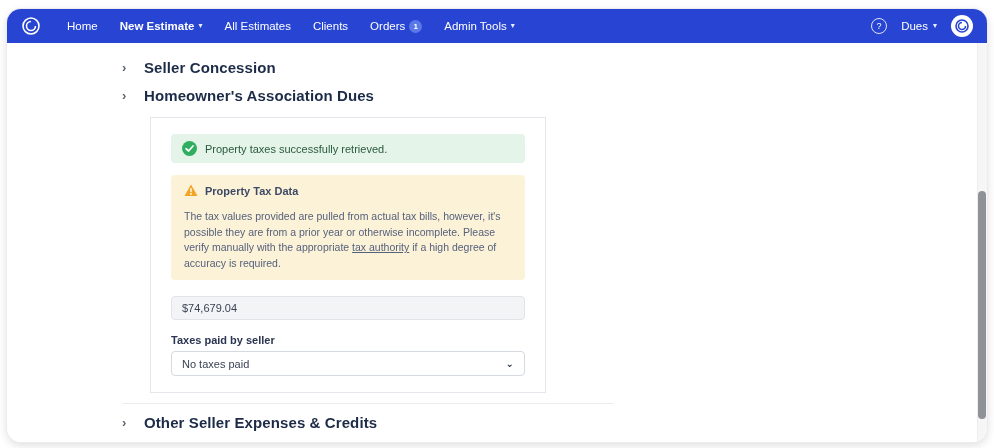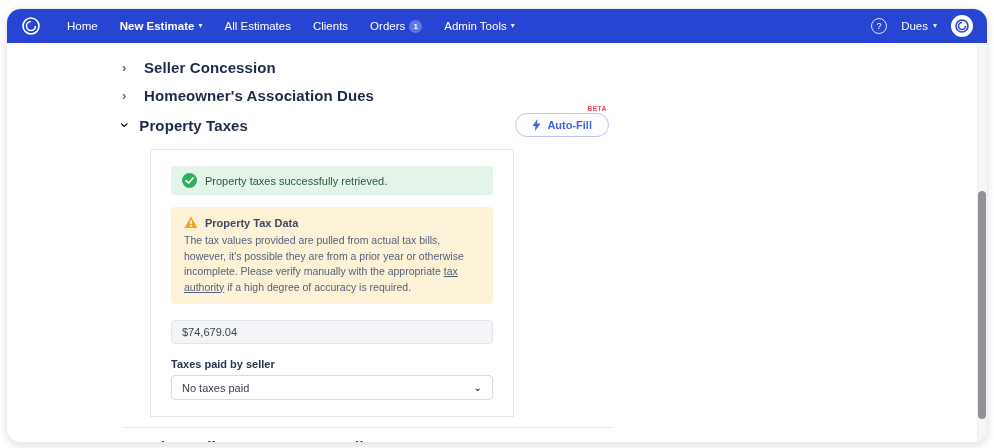--- a/index.html
+++ b/index.html
@@ -55,32 +55,32 @@
     color: #ef4565; letter-spacing: .6px;
   }
   .autofill-btn {
     display: flex; align-items: center; gap: 6px; background: #fff;
     border: 1px solid #b9c6f2; border-radius: 14px; padding: 5px 16px;
     color: #3c64e0; font-size: 11px; font-weight: 600; cursor: pointer;
     font-family: inherit;
   }
 
   .panel {
-    margin: 8px 0 0 28px; width: 364px; border: 1px solid #e5e7ec;
+    margin: 8px 0 0 28px; width: 396px; border: 1px solid #e5e7ec;
     border-radius: 0; background: #fff; padding: 16px 20px;
   }
 
   .alert-success {
     display: flex; align-items: center; gap: 8px; background: #e4f4e8;
     border-radius: 4px; padding: 7px 11px; margin-bottom: 12px;
   }
   .alert-success .txt { font-size: 11px; color: #2c5a40; font-weight: 500; }
 
   .alert-warning { background: #fcf2d8; border-radius: 4px; padding: 9px 13px; margin-bottom: 16px; }
-  .warn-head { display: flex; align-items: center; gap: 7px; margin-bottom: 4px; }
+  .warn-head { display: flex; align-items: center; gap: 7px; margin-bottom: 12px; }
   .warn-title { font-size: 11px; font-weight: 700; color: #3d4a66; }
   .warn-body { font-size: 10.5px; color: #55617c; line-height: 1.48; }
   .warn-link { text-decoration: underline; color: #55617c; cursor: pointer; }
 
   .field-label { font-size: 11px; font-weight: 600; color: #2a3550; margin-bottom: 5px; }
   .text-input {
     width: 100%; height: 24px; background: #f3f4f6; border: 1px solid #e1e3e8;
     border-radius: 4px; padding: 0 10px; font-size: 11px; color: #3a4254;
     margin-bottom: 14px; font-family: inherit; outline: none;
   }
@@ -158,35 +158,20 @@
       <div class="sec-row">
         <span class="arrow">›</span>
         <span class="sec-label">Seller Concession</span>
       </div>
 
       <div class="sec-row">
         <span class="arrow">›</span>
         <span class="sec-label">Homeowner's Association Dues</span>
       </div>
 
-      <div class="pt-header">
-        <span class="pt-left">
-          <span class="arrow down">›</span>
-          <span class="sec-label">Property Taxes</span>
-        </span>
-        <span class="autofill-wrap">
-          <span class="beta-tag">BETA</span>
-          <button class="autofill-btn">
-            <svg width="9" height="12" viewBox="0 0 9 12">
-              <path d="M5.5 0 L0.5 7 H3.5 L3 12 L8.5 4.5 H5 Z" fill="#3c64e0"></path>
-            </svg>
-            <span>Auto-Fill</span>
-          </button>
-        </span>
-      </div>
 
       <div class="panel">
 
         <div class="alert-success">
           <svg width="15" height="15" viewBox="0 0 15 15">
             <circle cx="7.5" cy="7.5" r="7.5" fill="#2fae5f"></circle>
             <path d="M4 7.7 L6.6 10 L11 5" fill="none" stroke="#ffffff" stroke-width="1.7" stroke-linecap="round" stroke-linejoin="round"></path>
           </svg>
           <span class="txt">Property taxes successfully retrieved.</span>
         </div>

